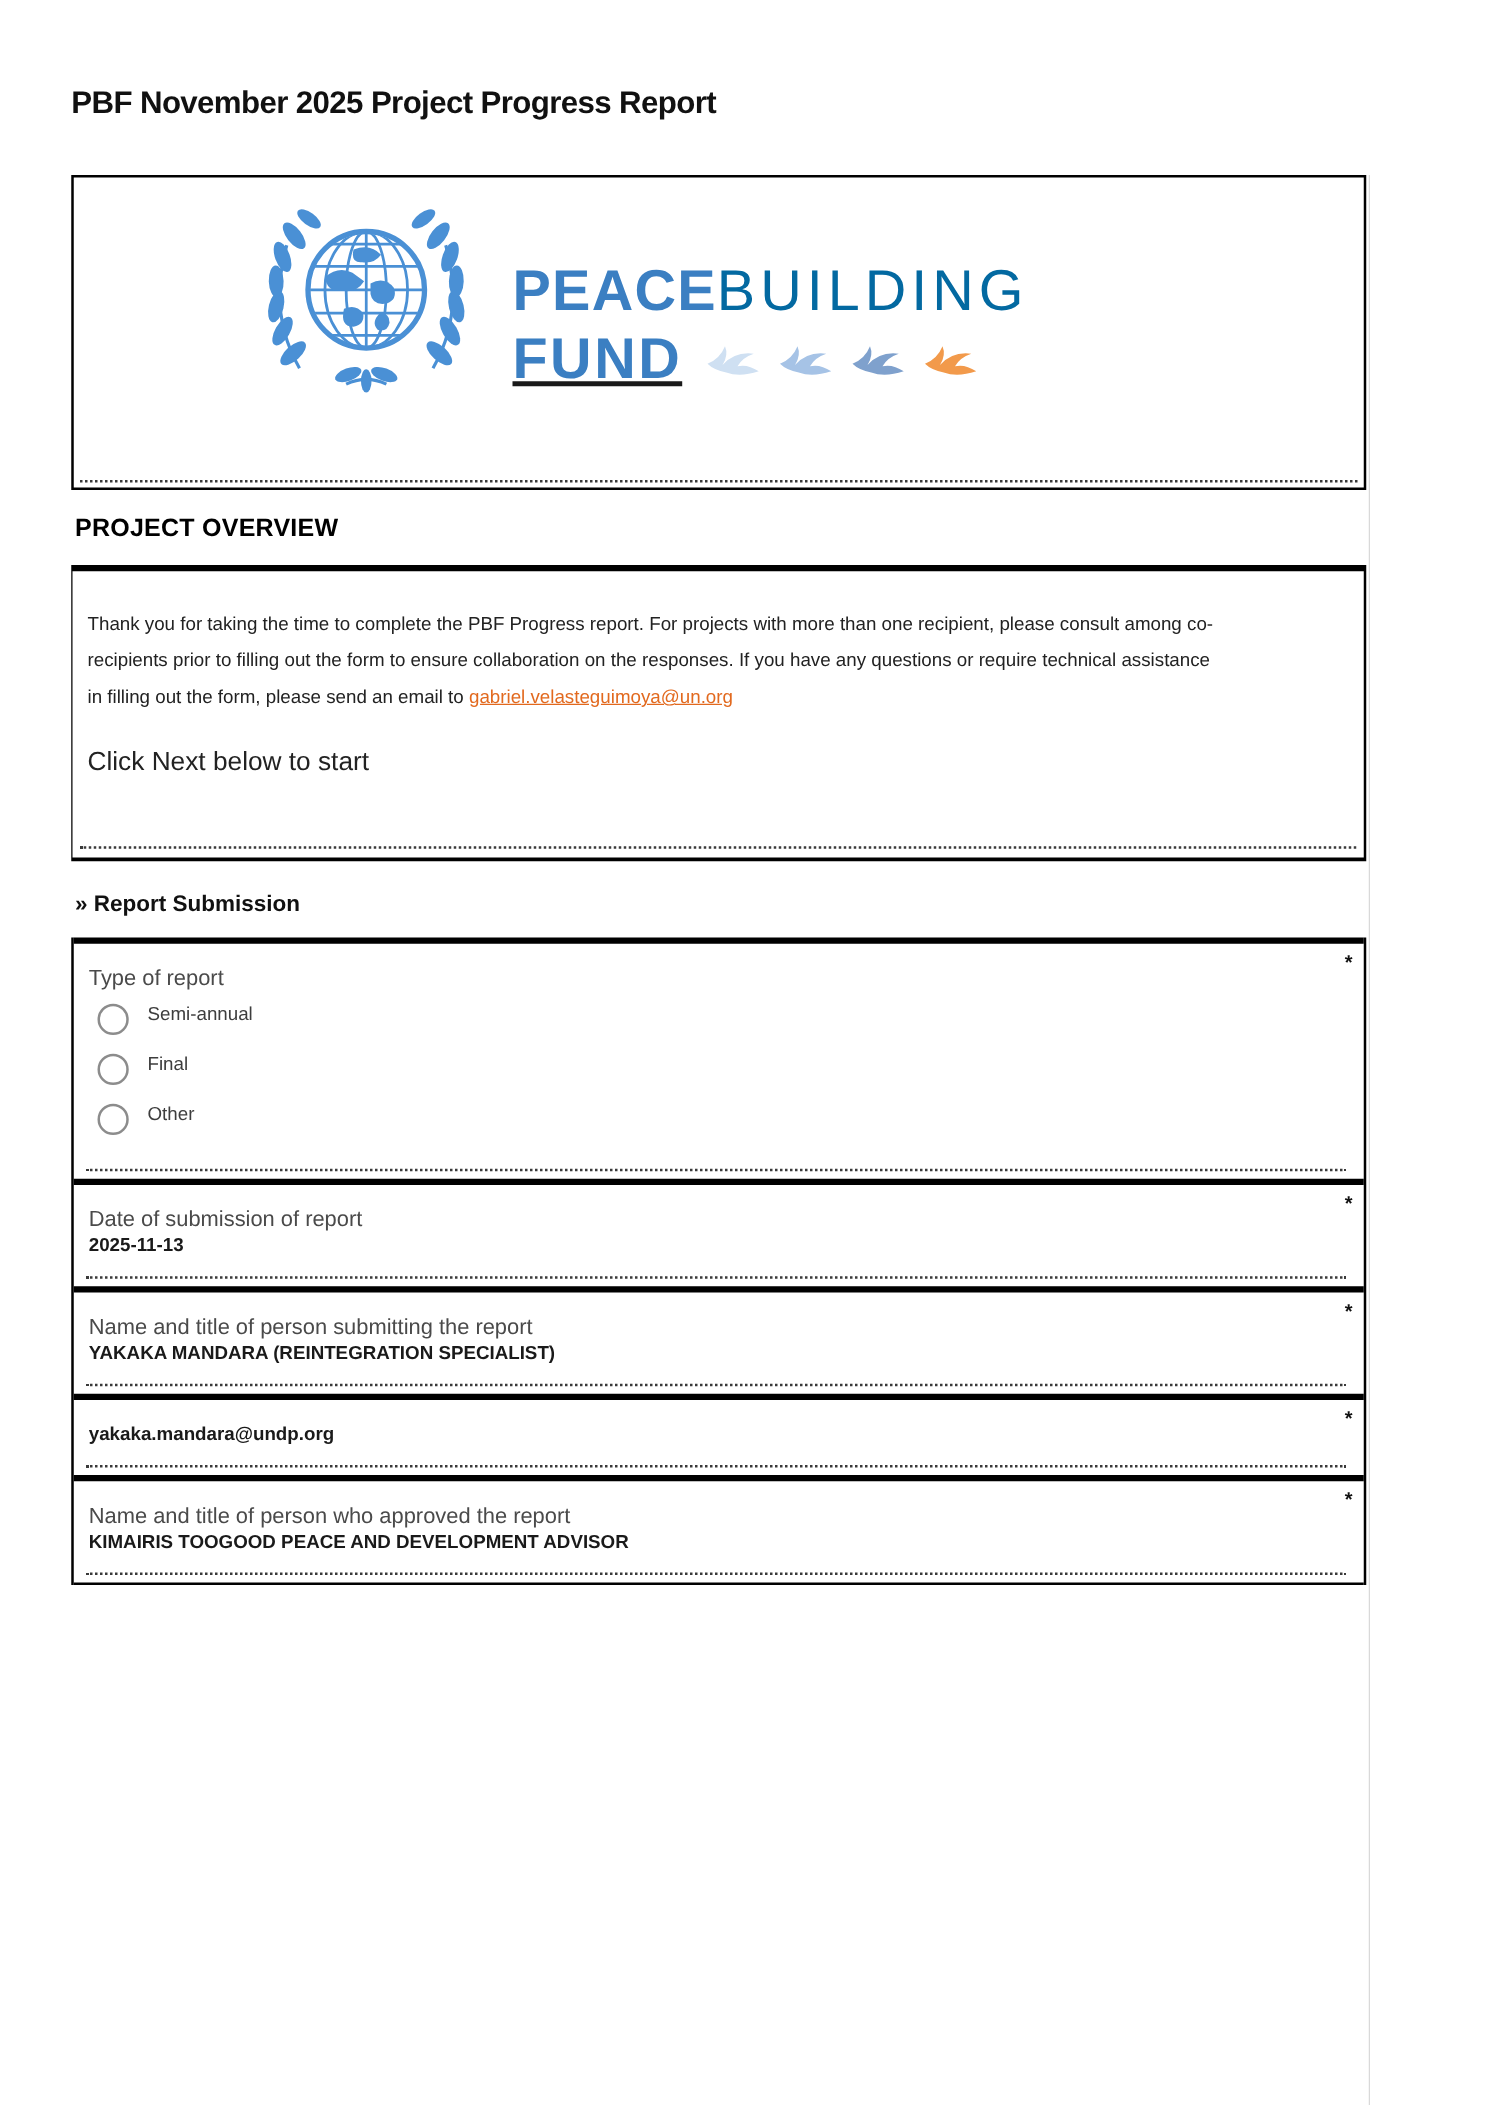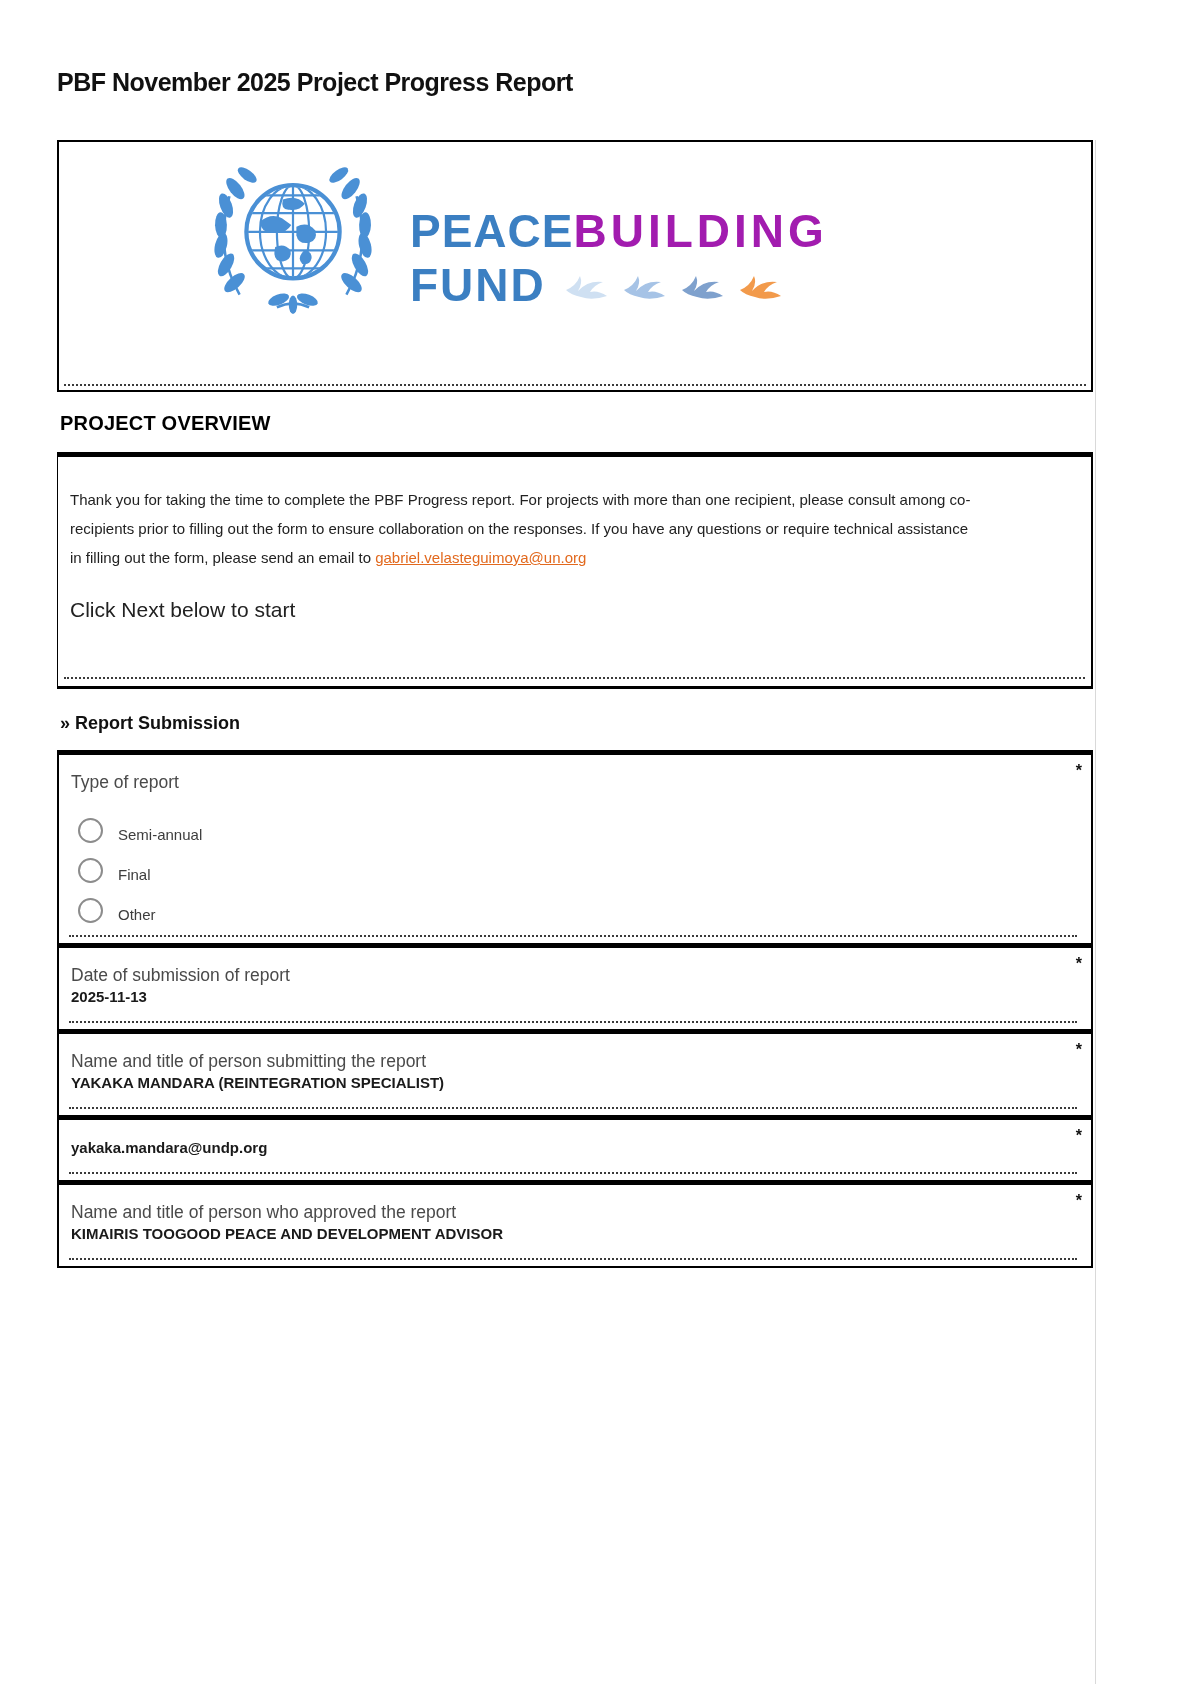--- a/index.html
+++ b/index.html
@@ -25,22 +25,22 @@
   .logo-box .dotted-edge{
     position:absolute; left:5px; right:5px; bottom:4px;
     border-bottom:2px dotted #3a3a3a;
   }
   .logo-wrap{
     position:absolute; left:145px; top:10px; display:flex; align-items:center;
   }
   .logo-text{ margin-left:28px; }
   .logo-line1{ font-size:46px; line-height:50px; margin-top:28px; }
   .logo-line1 .w-peace{ font-weight:700; color:#3b7fc2; letter-spacing:1px; }
-  .logo-line1 .w-building{ font-weight:700; color:#a21caf; letter-spacing:4px; }
-  .logo-line2{ font-size:46px; line-height:50px; margin-top:4px; display:flex; align-items:center; gap:6px; }
+  .logo-line1 .w-building{ font-weight:400; color:#0369a1; letter-spacing:4px; }
+  .logo-line2{ font-size:46px; line-height:50px; margin-top:4px; display:flex; align-items:center; gap:6px;text-decoration:underline; }
   .logo-line2 .w-fund{ font-weight:700; color:#3b7fc2; letter-spacing:2px; }
   .doves{ display:flex; gap:12px; align-items:center; margin-left:10px; }
   
   .overview-heading{
     position:absolute; left:60px; top:412px;
     font-size:20px; font-weight:700; color:#000; letter-spacing:0.2px;
   }
   .overview-box{
     position:absolute; left:57px; top:452px; width:1036px; height:237px;
     border-top:5px solid #000; border-left:1px solid #000;
@@ -73,21 +73,21 @@
   .qblock:last-child{ border-bottom:2px solid #000; }
   .req{
     position:absolute; top:7px; right:9px;
     font-size:16px; font-weight:700; color:#111;
   }
   .qlabel{ font-size:17.5px; color:#4a4a4a; }
   .qanswer{ margin-top:2px; font-size:15px; font-weight:700; color:#1a1a1a; }
   .dotted-row{ border-bottom:2px dotted #3a3a3a; margin:16px 0 6px -2px; }
   
   .options{ margin-top:10px; }
-  .option{ display:flex; align-items:flex-end; gap:15px; height:40px; padding-left:7px; cursor:pointer; }
+  .option{ display:flex; align-items:flex-start; gap:15px; height:40px; padding-left:7px; cursor:pointer; }
   .radio{
     width:25px; height:25px; border-radius:50%;
     border:2px solid #8c8c8c; background:#fff; flex:0 0 auto; position:relative;
   }
   .radio.selected{ border:3px solid #e42527; }
   .radio.selected::after{
     content:""; position:absolute; inset:2px; border-radius:50%; background:#e42527;
   }
   .option-label{ font-size:15px; color:#3d3d3d; }
   .qblock .dotted-tall{ margin-top:12px; }

